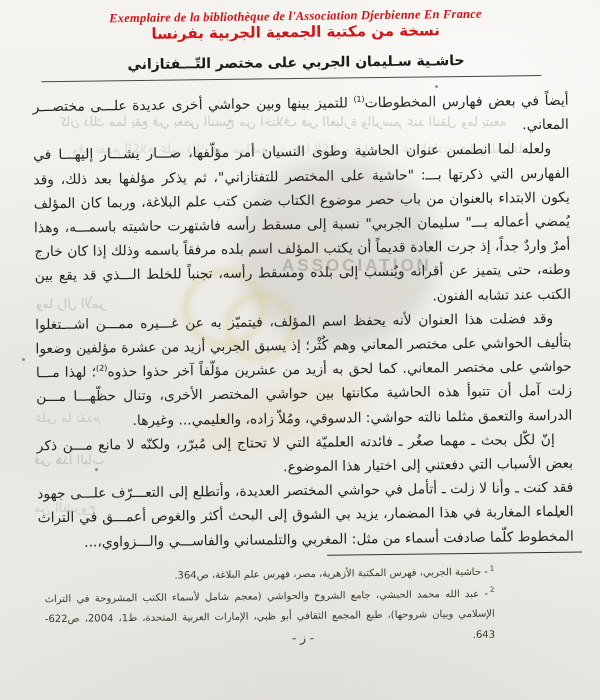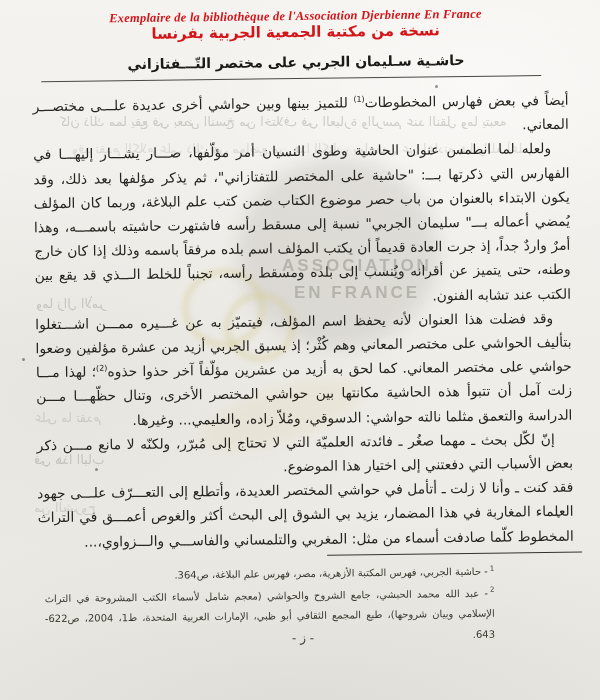--- a/index.html
+++ b/index.html
@@ -80,21 +80,20 @@
 </style>
 </head>
 <body>
 
 <div class="page">
 
   <div class="wm-layer">
     <div class="wm-disc"></div>
     <div class="wm-text">
       <div>ASSOCIATION</div>
-      <div>EN FRANCE</div>
     </div>
     <div class="wm-ring1"></div>
     <div class="wm-ring2"></div>
     <div class="wm-swoosh"></div>
     <div class="ghost g1">كان ذلك مما يقع في بعض النسخ من اختلاف في العبارة والرسم عند النقل وما يتبعه</div>
     <div class="ghost g2">وقد تقدم الكلام على ذلك في مواضع من هذا الكتاب بما يغني عن إعادته هنا والله أعلم</div>
     <div class="ghost g3">وما زال الأمر</div>
     <div class="ghost g4">على ما تقدم</div>
     <div class="ghost g5">في هذا الباب</div>
     <div class="ghost g6">من الشروح</div>

